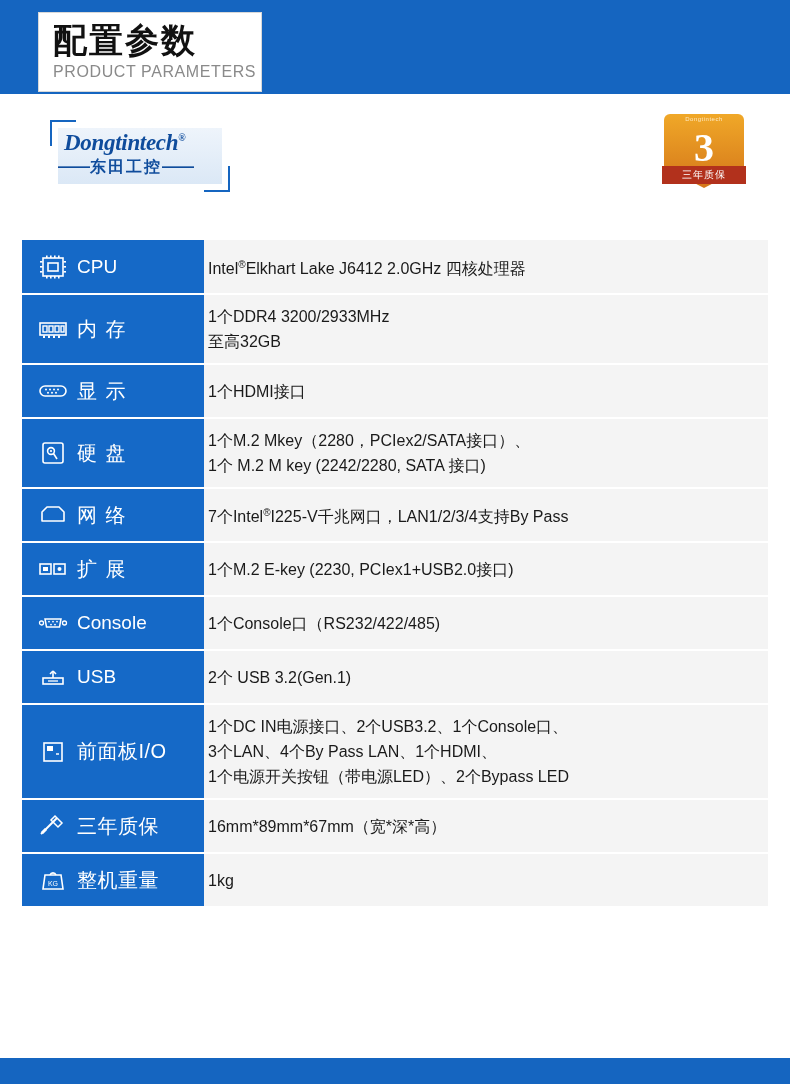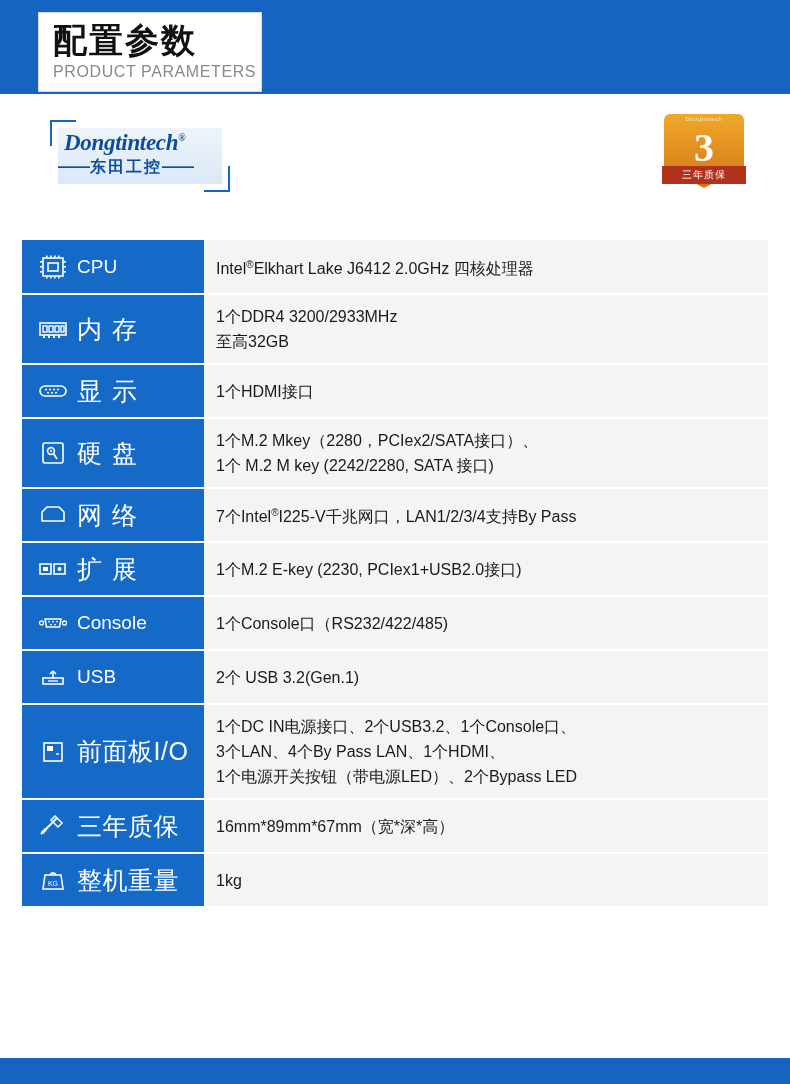--- a/index.html
+++ b/index.html
@@ -160,33 +160,33 @@
     height: 54px;
     margin-top: 7px;
   }
   .label-inner {
     display: flex;
     align-items: center;
     gap: 9px;
     padding-left: 10px;
   }
   .label-text {
-    font-size: 25px;
+    font-size: 20px;
     letter-spacing: 1.5px;
     white-space: nowrap;
   }
   .label-text.small { font-size: 19px; letter-spacing: 0; }
   .label-text.tight { letter-spacing: 0.5px; }
 
   td.value {
     background: #f4f4f4;
     color: #1a1a1a;
     font-size: 16px;
     line-height: 25px;
-    padding: 9px 0 9px 12px;
+    padding: 9px 0 9px 4px;
     border-bottom: 2px solid #ffffff;
   }
   td.value sup { font-size: 10px; }
   .vline { white-space: nowrap; }
 
   
   .ic { width: 30px; height: 26px; flex: 0 0 30px; position: relative; }
   .ic svg { display: block; }
 
   .footer-strip {

